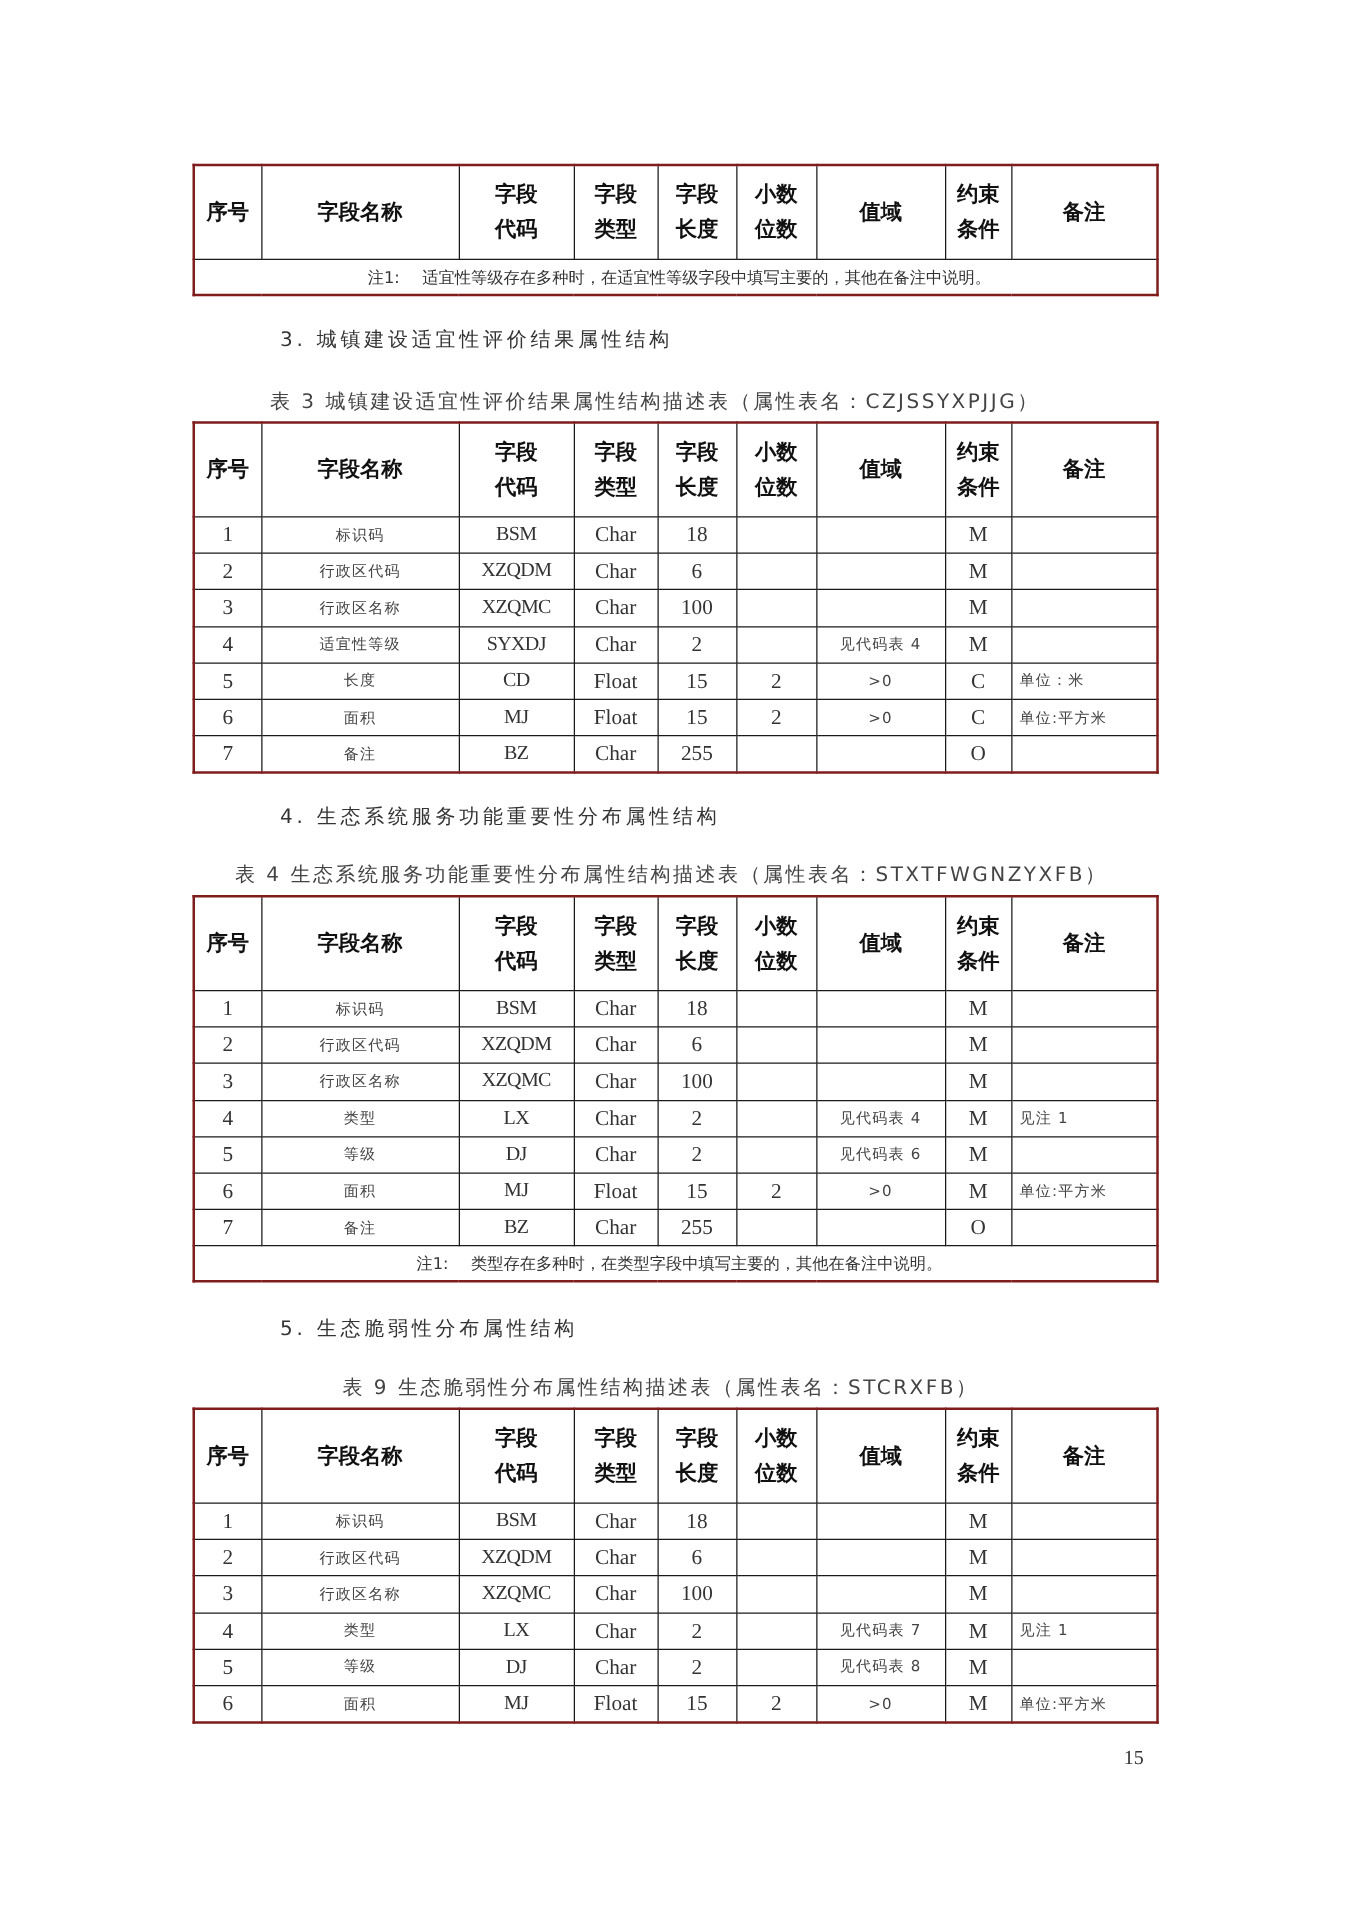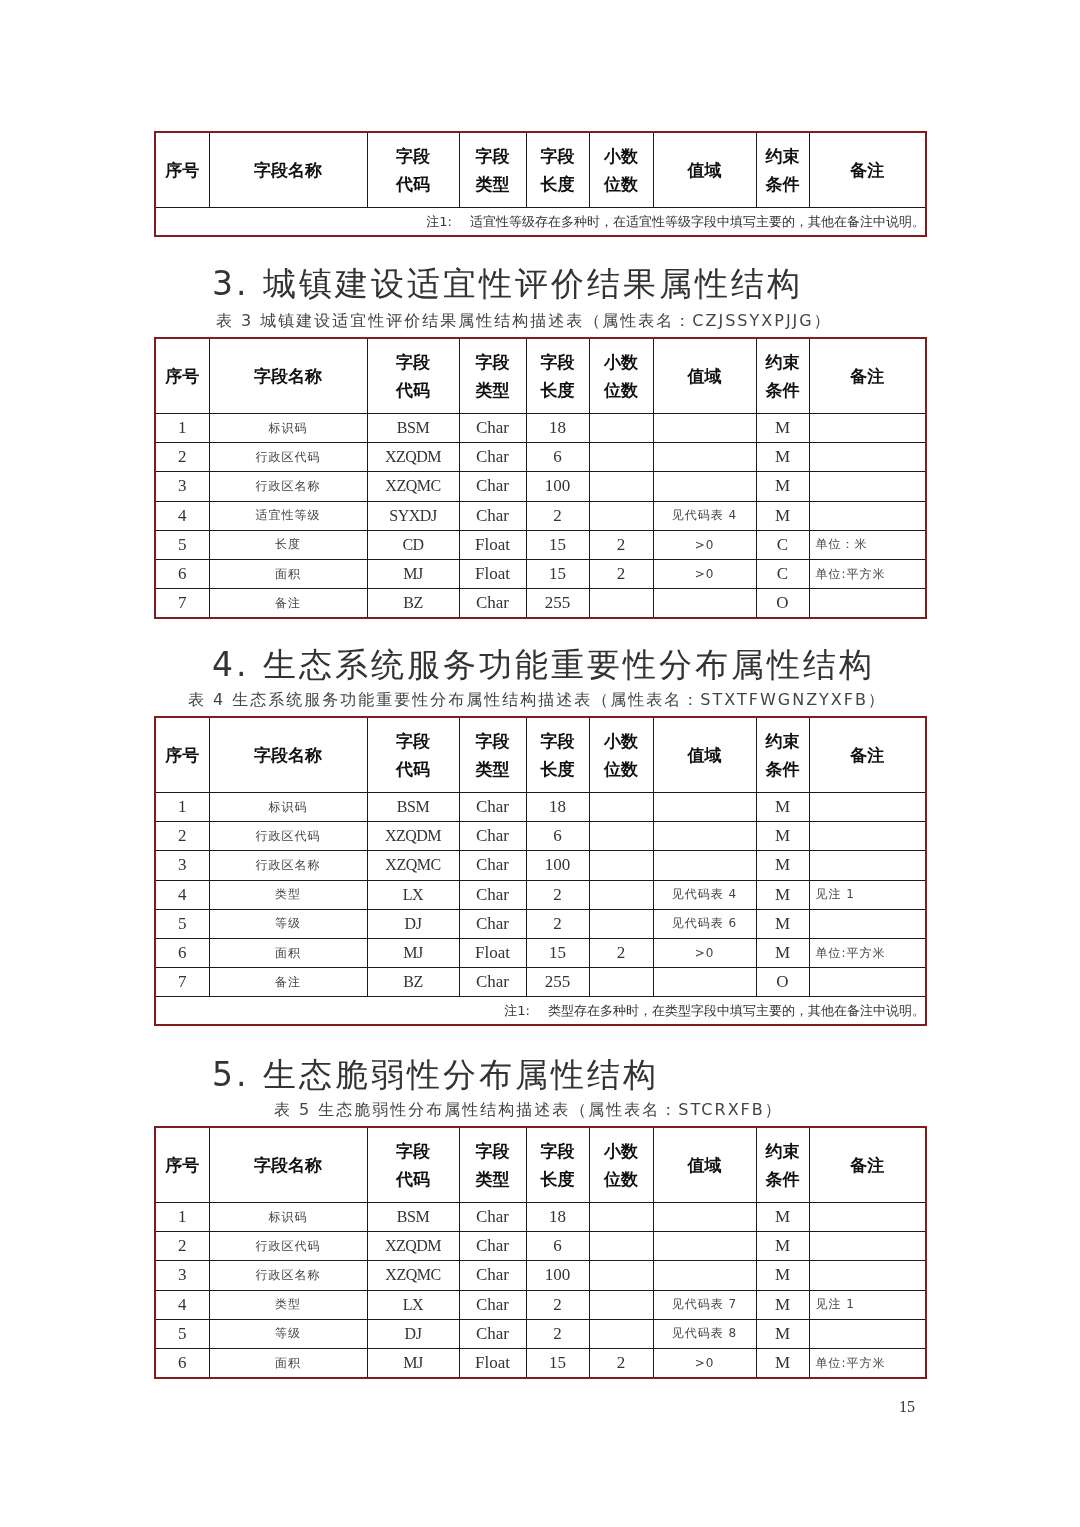--- a/index.html
+++ b/index.html
@@ -11,25 +11,25 @@
   table.attr td, table.attr th { border: 1.2px solid #1a1a1a; padding: 0; text-align: center;
                vertical-align: middle; overflow: hidden; white-space: nowrap; }
   table.attr th { font-family: "DejaVu Sans", "Liberation Sans", sans-serif; font-weight: bold;
                font-size: 17px; line-height: 28px; color: #111; height: 74px; }
   table.attr th.two { white-space: normal; }
   table.attr td { font-family: "Liberation Serif", "DejaVu Serif", serif; font-size: 17px;
                height: 28.2px; color: #333; }
   table.attr td.cn { font-family: "DejaVu Sans", sans-serif; font-size: 12px; letter-spacing: 1px; color: #444; }
   table.attr td.code { font-family: "Liberation Serif", serif; font-size: 16px; letter-spacing: -0.5px; }
   table.attr td.left { text-align: left; padding-left: 6px; margin-top: 12px; }
-  table.attr td.note { text-align: right; padding-left: 6px; font-family: "DejaVu Sans", sans-serif;
+  table.attr td.note { text-align: center; padding-left: 6px; font-family: "DejaVu Sans", sans-serif;
                font-size: 13px; color: #333; height: 27px; }
   table.attr td.note .lbl { margin-right: 18px; }
-  .section-title { left: 212px; font-family: "DejaVu Sans", "Liberation Sans", sans-serif;
-               font-size: 33px; color: #333; letter-spacing: 3px; font-weight: normal; }
+  .section-title { left: 224px; font-family: "DejaVu Sans", "Liberation Sans", sans-serif;
+               font-size: 16px; color: #333; letter-spacing: 3px; font-weight: normal; }
   .caption { font-family: "DejaVu Sans", "Liberation Sans", sans-serif; font-size: 16px;
                color: #444; letter-spacing: 2px; white-space: nowrap; }
   .pagenum { left: 899px; top: 1398px; font-family: "Liberation Serif", serif; font-size: 16px; color: #333; }
 </style>
 </head>
 <body>
 
 <table class="attr" style="top:131px;">
   <colgroup>
       <col style="width:54px">
@@ -277,21 +277,21 @@
       </tr>
     </tbody>
   <tfoot>
     <tr>
       <td class="note" colspan="9"><span class="lbl">注1:</span><span>类型存在多种时，在类型字段中填写主要的，其他在备注中说明。</span></td>
     </tr>
   </tfoot>
 </table>
 
 <div class="abs section-title" style="top:1053px;">5. 生态脆弱性分布属性结构</div>
-<div class="abs caption" style="left:274px; top:1100px;">表 5  生态脆弱性分布属性结构描述表（属性表名：STCRXFB）</div>
+<div class="abs caption" style="left:274px; top:1100px;">表 9  生态脆弱性分布属性结构描述表（属性表名：STCRXFB）</div>
 <table class="attr" style="top:1126px;">
   <colgroup>
       <col style="width:54px">
       <col style="width:158px">
       <col style="width:92px">
       <col style="width:67px">
       <col style="width:63px">
       <col style="width:64px">
       <col style="width:103px">
       <col style="width:53px">

